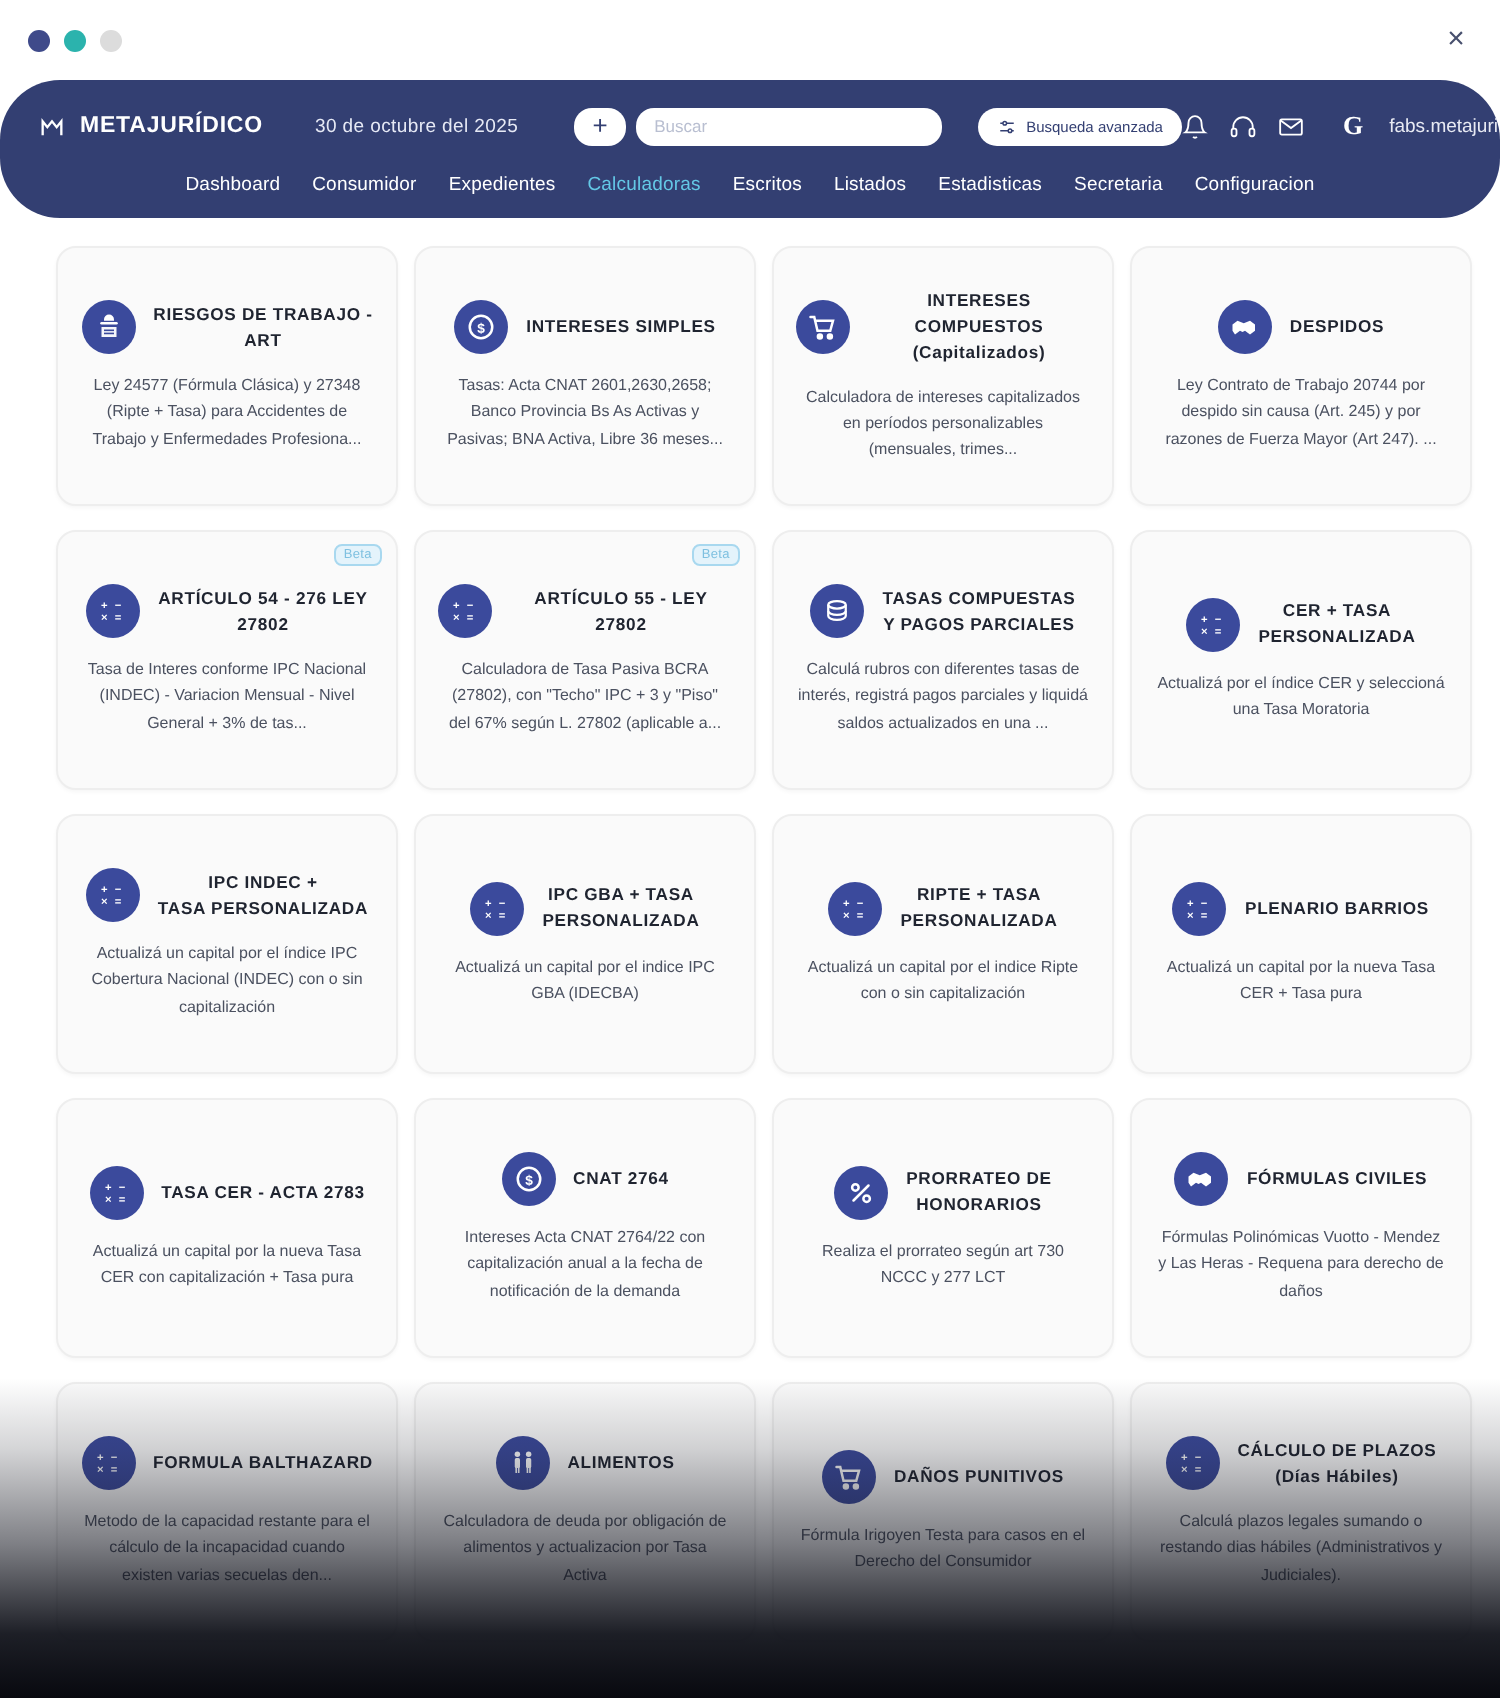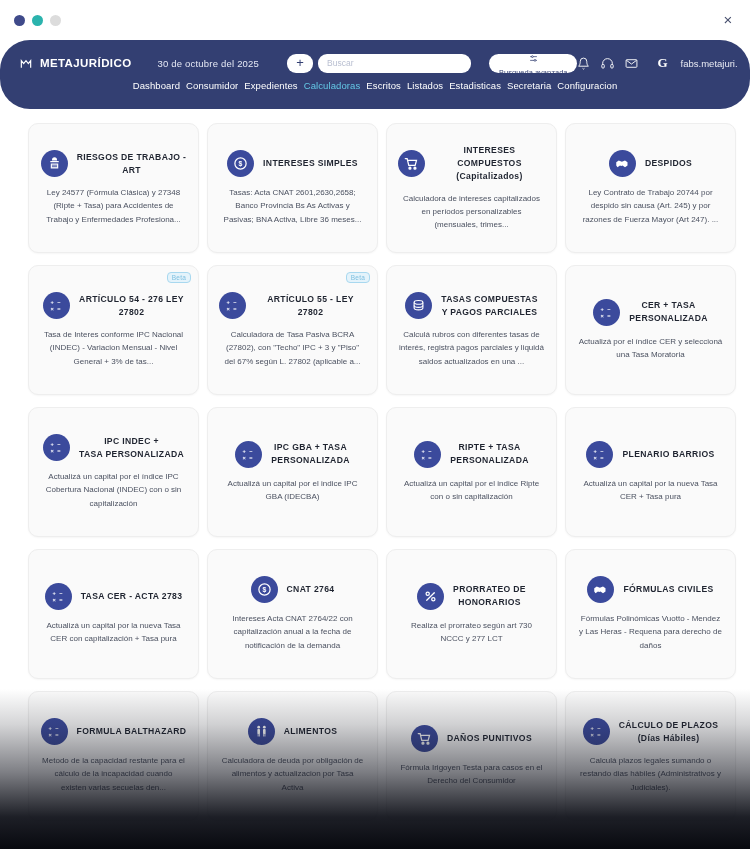--- a/index.html
+++ b/index.html
@@ -116,40 +116,39 @@
   }
   .search-input::placeholder { color: #b9bfd1; }
   .adv-btn {
     display: flex; align-items: center; gap: 5px;
     height: 19px;
     background: #ffffff;
     border-radius: 10px;
     padding: 0 10px;
     margin-left: 18px;
     cursor: pointer;
-    flex-direction: column;
   }
   .adv-btn span.lbl { font-size: 7.5px; color: #333f72; white-space: nowrap; }
   .hdr-icons {
     display: flex; align-items: center; gap: 11px;
     margin-left: auto;
     color: #ffffff;
   }
   .hdr-icon { cursor: pointer; display: flex; align-items: center; }
   .gicon {
     color: #ffffff; font-size: 13px; font-weight: bold;
     font-family: "Liberation Serif", serif;
     margin-left: 8px; cursor: pointer;
   }
   .user-name {
     color: #e8eaf3; font-size: 9.5px; white-space: nowrap; margin-left: 2px;
   }
   .navbar {
-    display: flex; justify-content: center; 
-    gap: 6px;
+    display: flex; justify-content: center; align-items: center;
+    gap: 16px;
     height: 24px;
   }
   .nav-item {
     color: #ffffff;
     font-size: 9.5px;
     cursor: pointer;
     white-space: nowrap;
     letter-spacing: 0.1px;
   }
   .nav-item.active { color: #64c8e6; }

